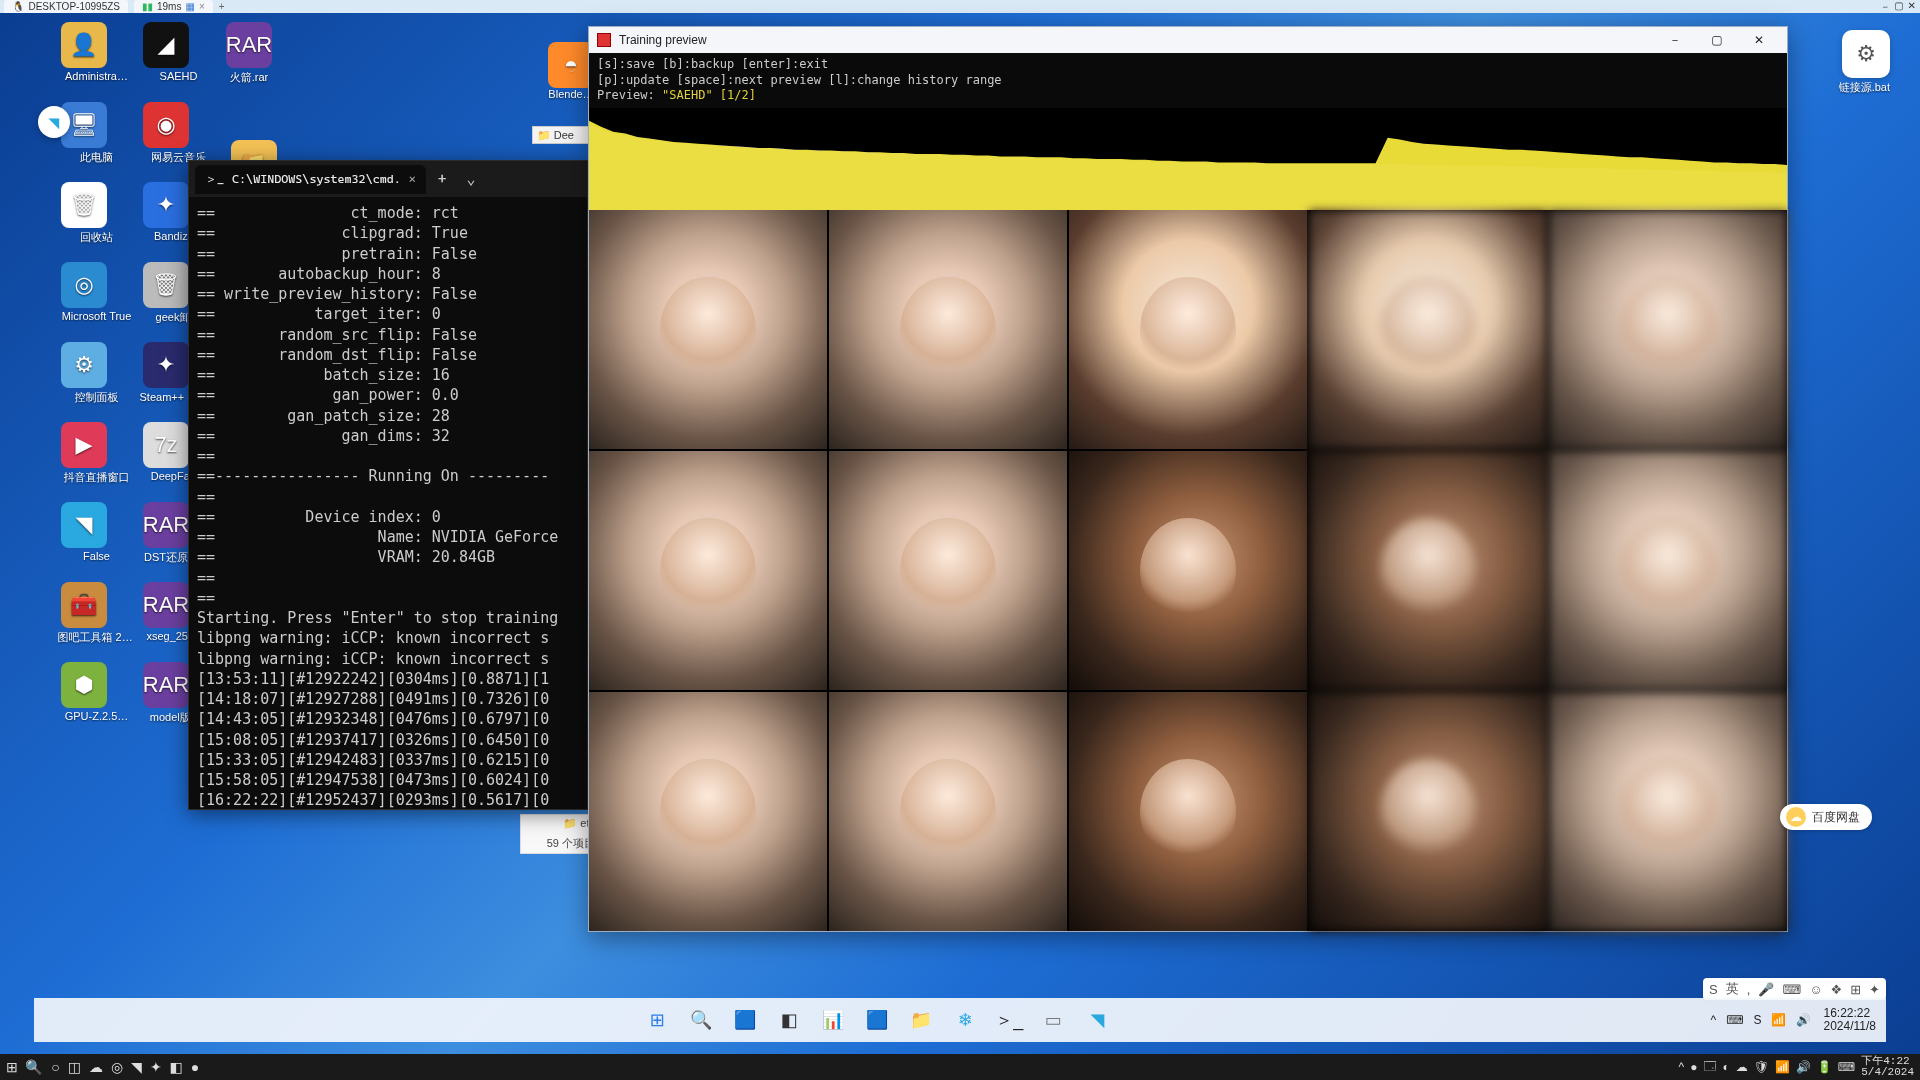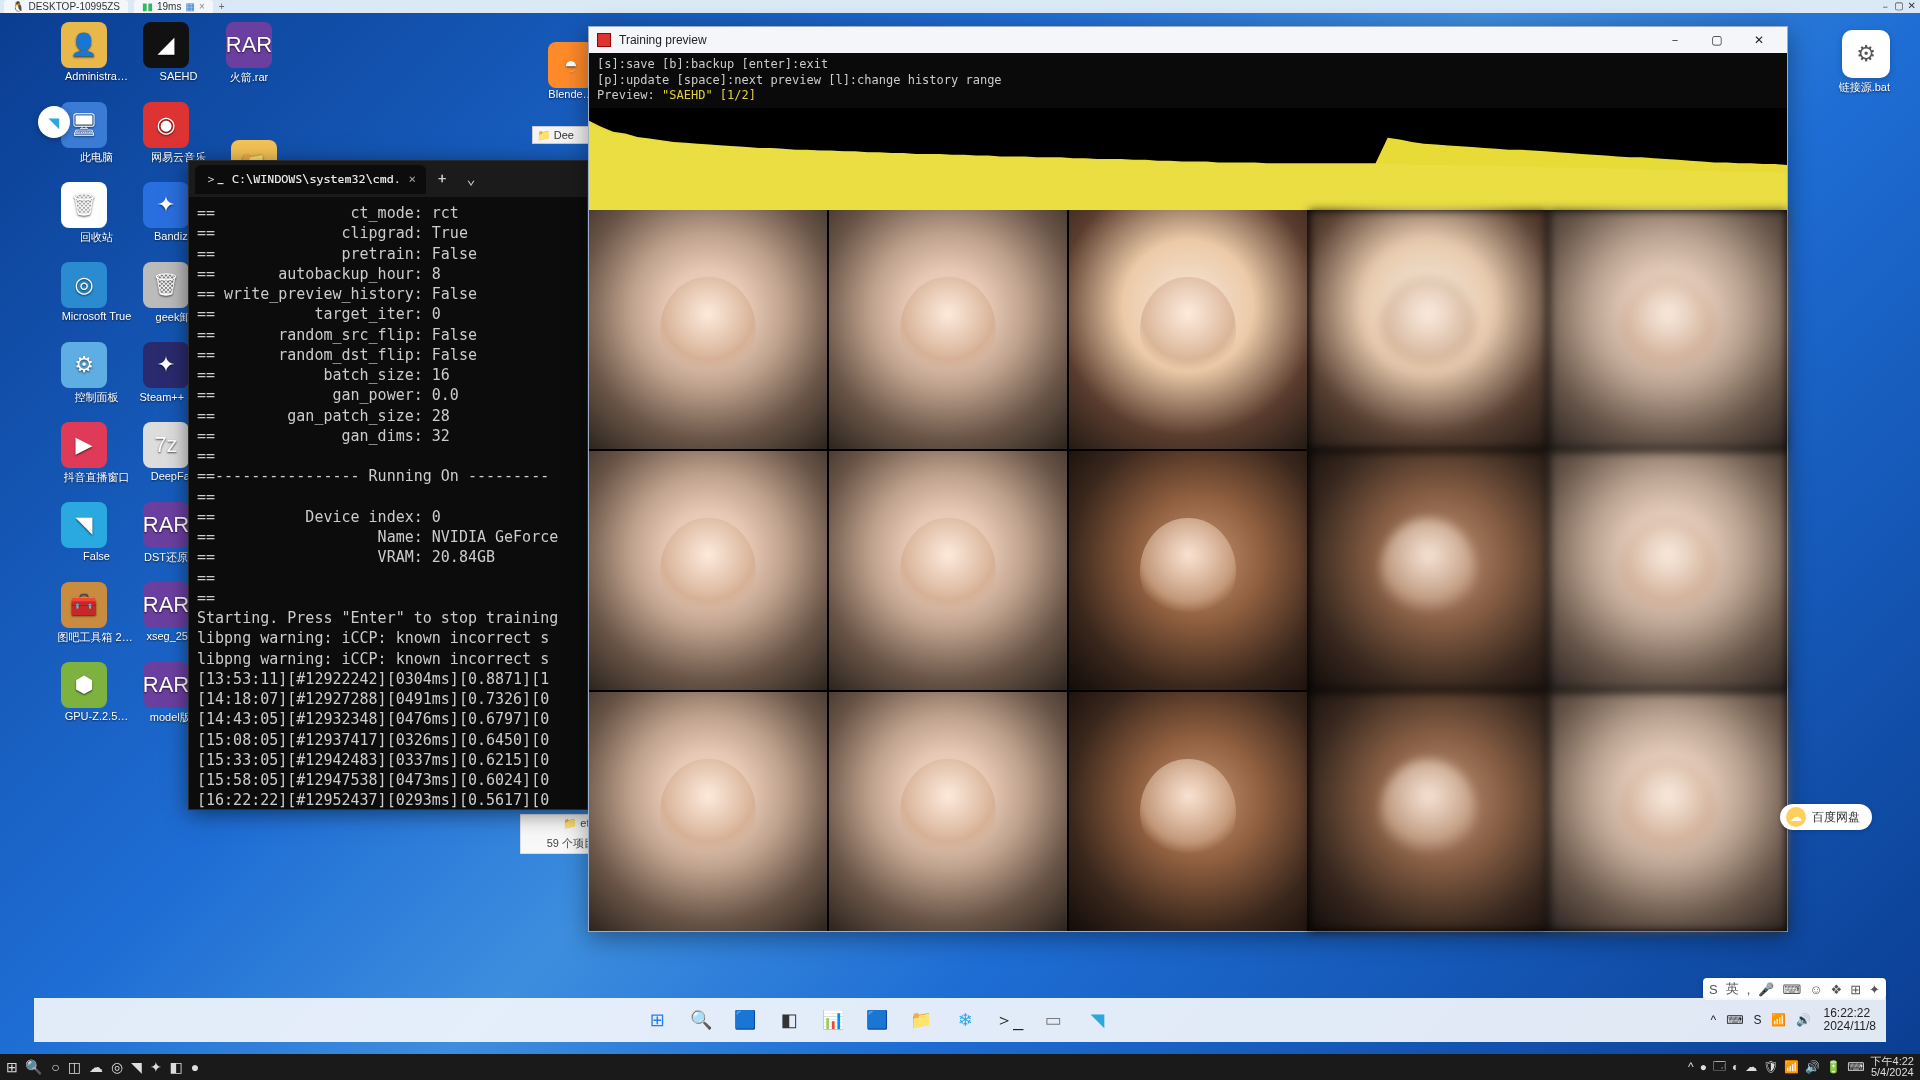--- a/index.html
+++ b/index.html
@@ -444,18 +444,18 @@
         <span style="font-size: 12px;">●</span>
         <span style="font-size: 12px;">🗔</span>
         <span style="font-size: 12px;">◐</span>
         <span style="font-size: 12px;">☁</span>
         <span style="font-size: 12px;">🛡</span>
         <span style="font-size: 12px;">📶</span>
         <span style="font-size: 12px;">🔊</span>
         <span style="font-size: 12px;">🔋</span>
         <span style="font-size: 12px;">⌨</span>
       </div>
-    <div style="text-align:center;line-height:1;">
+    <div style="text-align:left;line-height:1;font-family:Liberation Mono, monospace;">
       <div>下午4:22</div>
       <div>5/4/2024</div>
     </div>
   </div>
 </div>
 
 </body></html>

